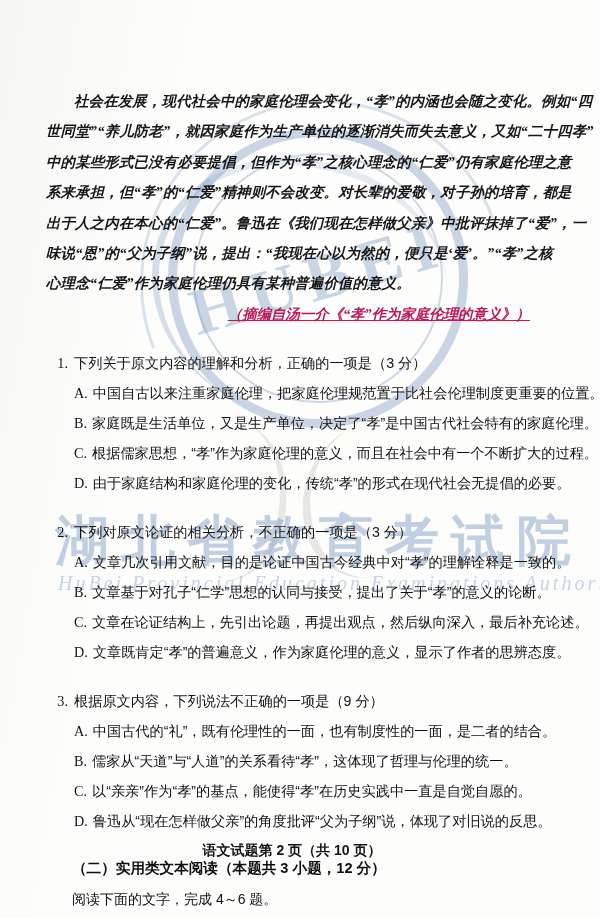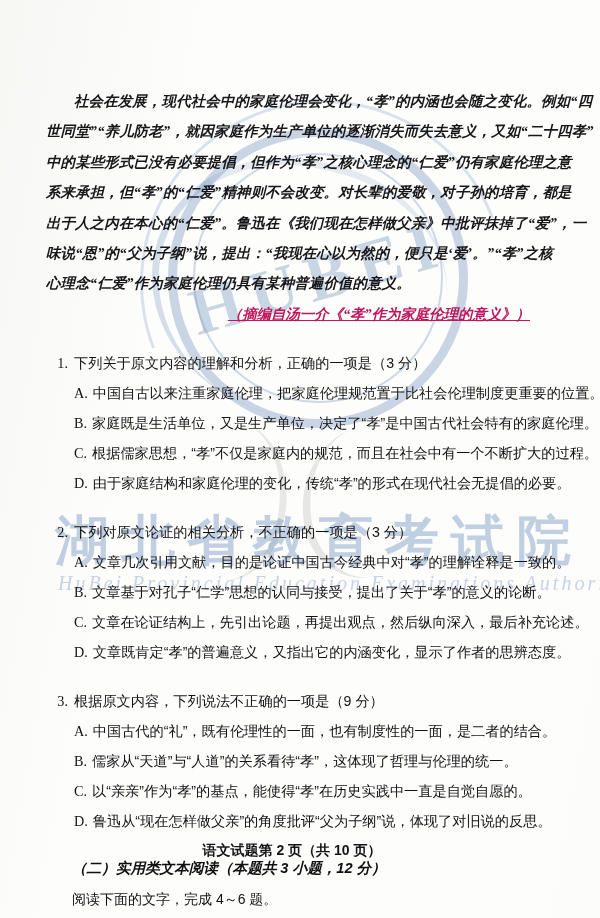--- a/index.html
+++ b/index.html
@@ -204,21 +204,20 @@
 
   .section-head {
     font-family: "Liberation Sans", sans-serif;
     font-weight: bold;
     font-size: 14.6px;
     line-height: 32px;
     color: #0f0f11;
     margin-top: 16px;
     text-indent: 26px;
     white-space: nowrap;
-    font-style: italic;
   }
   .sub-line {
     font-family: "Liberation Sans", sans-serif;
     font-size: 14px;
     line-height: 31px;
     color: #121214;
     text-indent: 26px;
     white-space: nowrap;
   }
   .material-label {
@@ -297,21 +296,21 @@
       <div class="opt">
         <span class="opt-letter">A.</span>
         <span class="opt-text">中国自古以来注重家庭伦理，把家庭伦理规范置于比社会伦理制度更重要的位置。</span>
       </div>
       <div class="opt">
         <span class="opt-letter">B.</span>
         <span class="opt-text">家庭既是生活单位，又是生产单位，决定了“孝”是中国古代社会特有的家庭伦理。</span>
       </div>
       <div class="opt">
         <span class="opt-letter">C.</span>
-        <span class="opt-text">根据儒家思想，“孝”不仅是家庭内的规范，而且在社会中有一个不断扩大的过程。</span>
+        <span class="opt-text">根据儒家思想，“孝”作为家庭伦理的意义，而且在社会中有一个不断扩大的过程。</span>
       </div>
       <div class="opt">
         <span class="opt-letter">D.</span>
         <span class="opt-text">由于家庭结构和家庭伦理的变化，传统“孝”的形式在现代社会无提倡的必要。</span>
       </div>
     </div>
 
     <div class="q-block">
       <div class="q-stem">
         <span class="q-num">2.</span>
@@ -324,21 +323,21 @@
       <div class="opt">
         <span class="opt-letter">B.</span>
         <span class="opt-text">文章基于对孔子“仁学”思想的认同与接受，提出了关于“孝”的意义的论断。</span>
       </div>
       <div class="opt">
         <span class="opt-letter">C.</span>
         <span class="opt-text">文章在论证结构上，先引出论题，再提出观点，然后纵向深入，最后补充论述。</span>
       </div>
       <div class="opt">
         <span class="opt-letter">D.</span>
-        <span class="opt-text">文章既肯定“孝”的普遍意义，又指出它的内涵变化，显示了作者的思辨态度。</span>
+        <span class="opt-text">文章既肯定“孝”的普遍意义，作为家庭伦理的意义，显示了作者的思辨态度。</span>
       </div>
     </div>
 
     <div class="q-block">
       <div class="q-stem">
         <span class="q-num">3.</span>
         <span class="q-text">根据原文内容，下列说法不正确的一项是（9 分）</span>
       </div>
       <div class="opt">
         <span class="opt-letter">A.</span>

